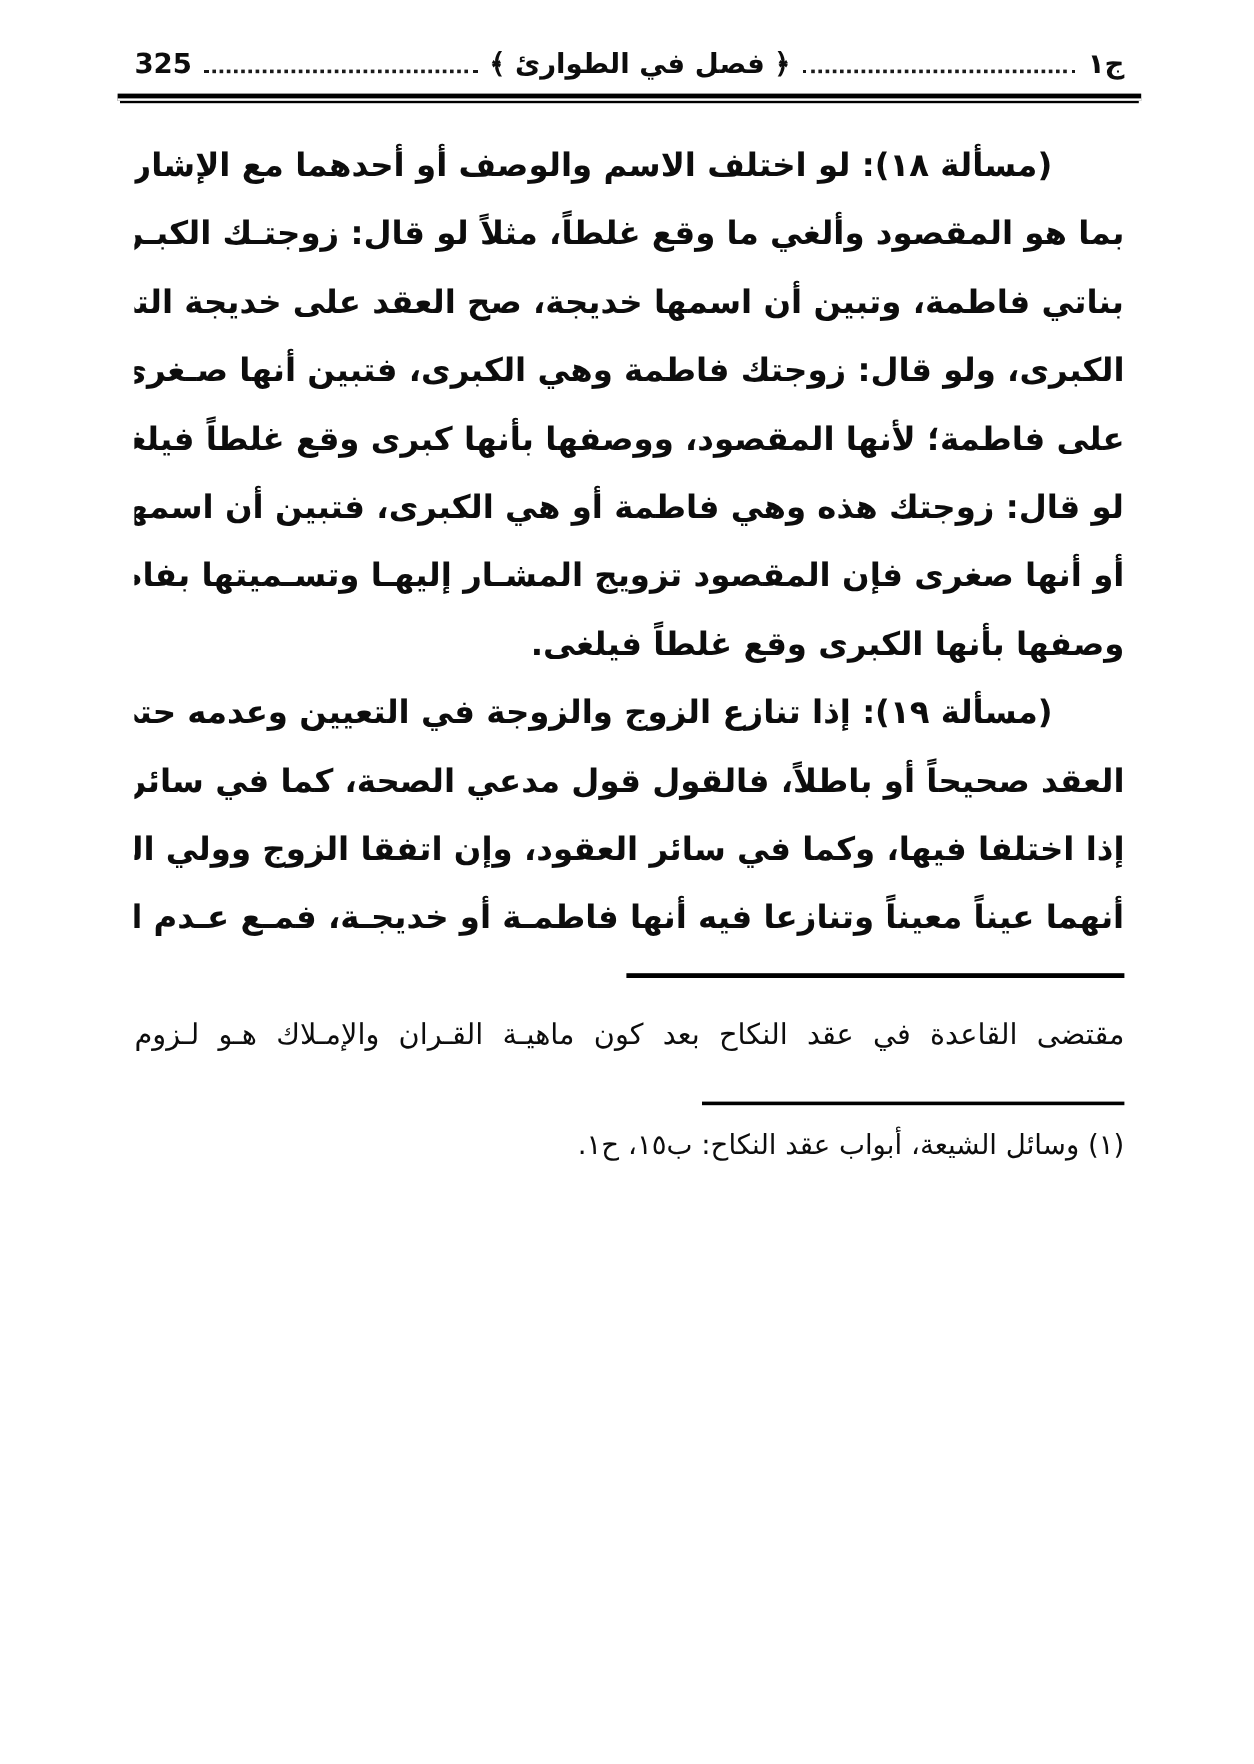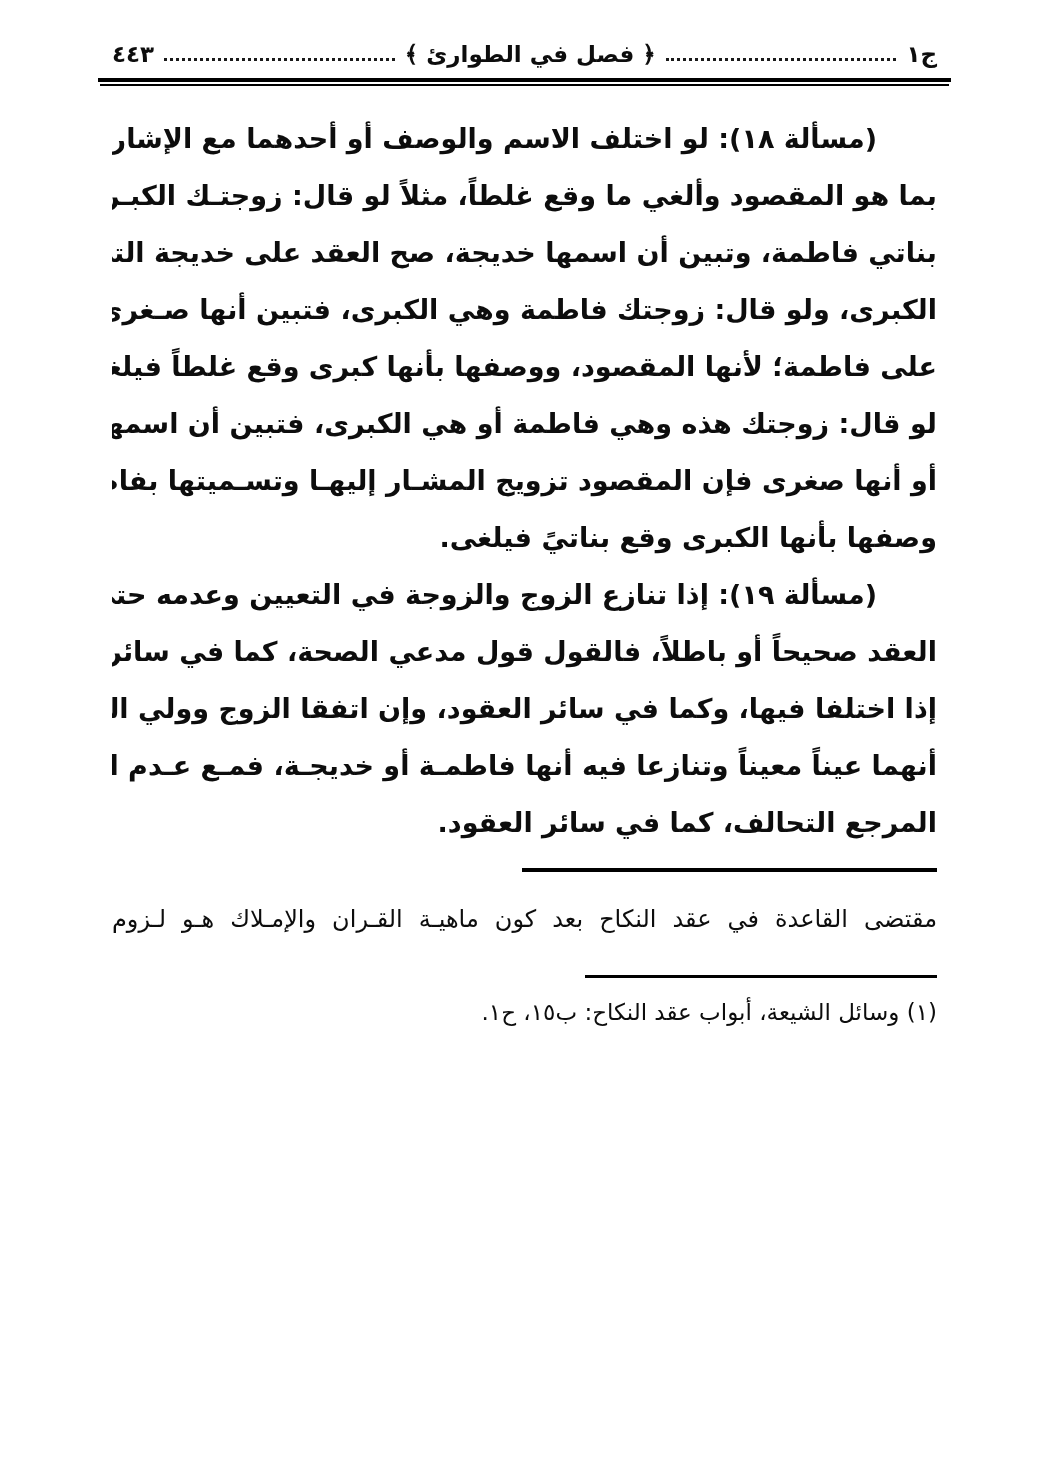--- a/index.html
+++ b/index.html
@@ -100,41 +100,40 @@
 </head>
 <body>
 
 <div class="page">
 
   <div class="header-row">
     <span>ج١</span>
     <span class="header-dots"></span>
     <span class="chapter-title">﴿ فصل في الطوارئ ﴾</span>
     <span class="header-dots"></span>
-    <span>٤٤٣</span>
+    <span>325</span>
   </div>
   <div class="header-rule"></div>
 
   <div class="body-text">
     <div>
       <div class="line indent">(مسألة ١٨): لو اختلف الاسم والوصف أو أحدهما مع الإشارة أخذ</div>
       <div class="line">بما هو المقصود وألغي ما وقع غلطاً، مثلاً لو قال: زوجتـك الكبـرى مـن</div>
       <div class="line">بناتي فاطمة، وتبين أن اسمها خديجة، صح العقد على خديجة التي هي</div>
       <div class="line">الكبرى، ولو قال: زوجتك فاطمة وهي الكبرى، فتبين أنها صـغرى، صـح</div>
       <div class="line">على فاطمة؛ لأنها المقصود، ووصفها بأنها كبرى وقع غلطاً فيلغى، وكـذا</div>
       <div class="line">لو قال: زوجتك هذه وهي فاطمة أو هي الكبرى، فتبين أن اسمها خديجة</div>
       <div class="line">أو أنها صغرى فإن المقصود تزويج المشـار إليهـا وتسـميتها بفاطمـة أو</div>
-      <div class="line last">وصفها بأنها الكبرى وقع بناتيً فيلغى.</div>
+      <div class="line last">وصفها بأنها الكبرى وقع غلطاً فيلغى.</div>
     </div>
     <div>
       <div class="line indent">(مسألة ١٩): إذا تنازع الزوج والزوجة في التعيين وعدمه حتى يكون</div>
       <div class="line">العقد صحيحاً أو باطلاً، فالقول قول مدعي الصحة، كما في سائر الشروط</div>
       <div class="line">إذا اختلفا فيها، وكما في سائر العقود، وإن اتفقا الزوج وولي الزوجة على</div>
       <div class="line">أنهما عيناً معيناً وتنازعا فيه أنها فاطمـة أو خديجـة، فمـع عـدم البينـة،</div>
-      <div class="line last">المرجع التحالف، كما في سائر العقود.</div>
     </div>
   </div>
 
   <div class="fn-separator sep-right"></div>
 
   <div class="footnotes">
     <div>
       <div class="fn-line">مقتضى القاعدة في عقد النكاح بعد كون ماهيـة القـران والإمـلاك هـو لـزوم</div>
     </div>
   </div>

